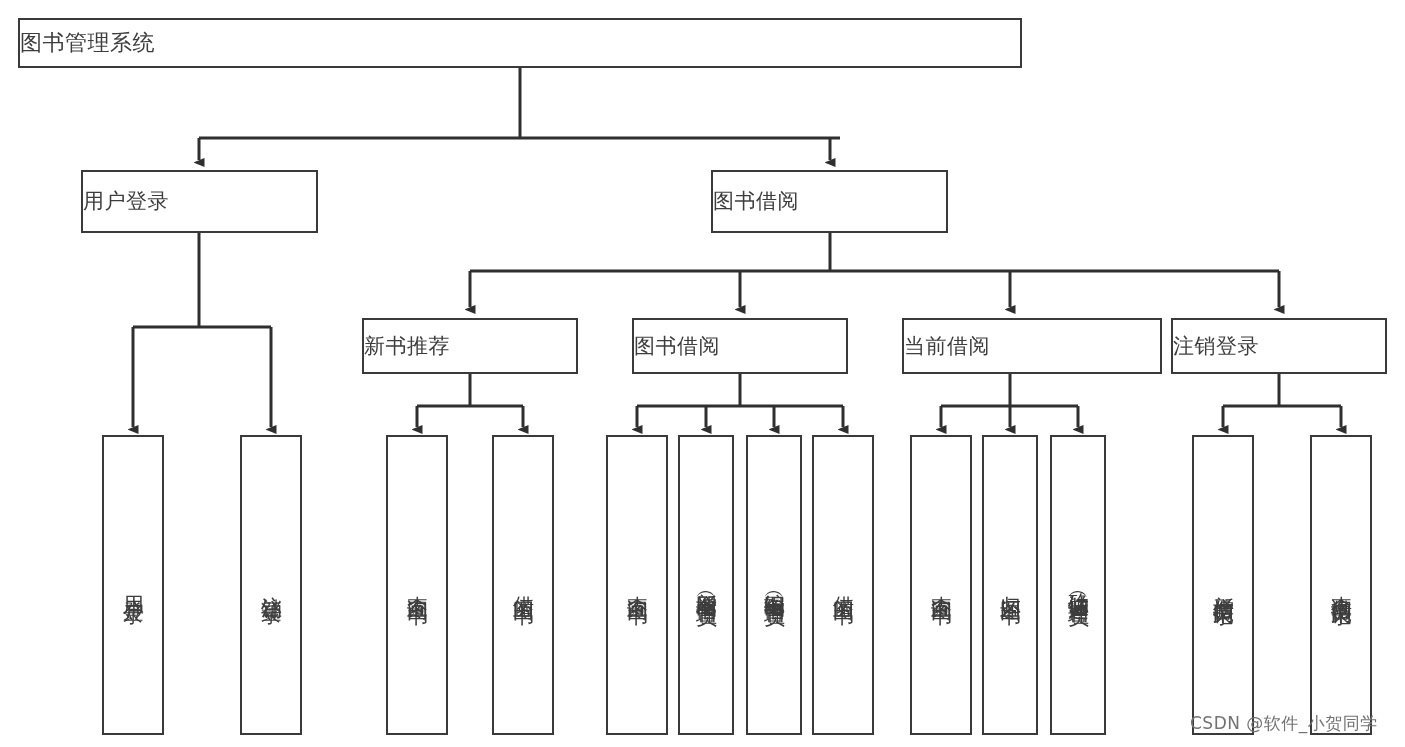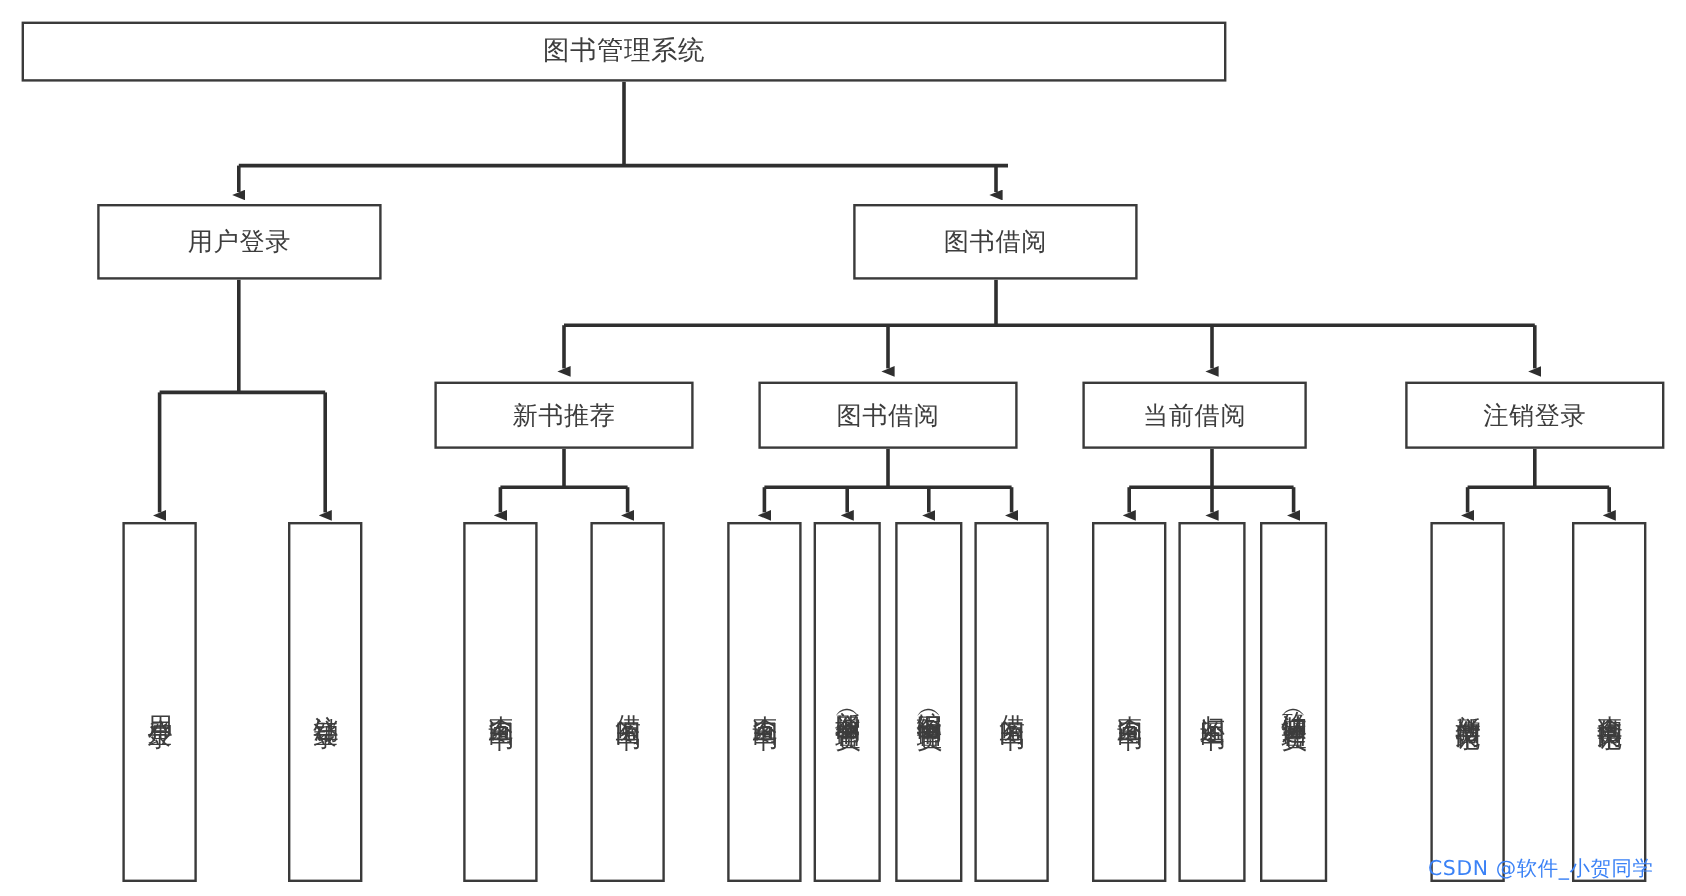--- a/index.html
+++ b/index.html
@@ -25,21 +25,20 @@
     height: 747px;
     pointer-events: none;
   }
   .node {
     position: absolute;
     box-sizing: border-box;
     background: #ffffff;
     border: 2px solid #3a3a3a;
     display: flex;
     align-items: center;
-    justify-content: center;
     color: #3d3d3d;
   }
   .node .label {
     display: block;
     text-align: center;
     line-height: 1.18;
     color: #3d3d3d;
     letter-spacing: 0.5px;
   }
   
@@ -61,21 +60,21 @@
     font-size: 21px;
     line-height: 1;
     letter-spacing: 3px;
     white-space: nowrap;
   }
   .node.vert.tall .label {
     letter-spacing: 2px;
   }
   .watermark {
     position: absolute;
-    color: #3b82f6;
+    color: #737373;
     font-size: 17px;
     white-space: nowrap;
     letter-spacing: 0.5px;
   }
 </style>
 </head>
 <body>
 
 <div id="canvas">
 
@@ -143,21 +142,21 @@
   </div>
 
   <div class="node horiz" style="left:632px; top:318px; width:216px; height:56px;">
     <span class="label">图书借阅</span>
   </div>
 
   <div class="node horiz" style="left:362px; top:318px; width:216px; height:56px;">
     <span class="label">新书推荐</span>
   </div>
 
-  <div class="node horiz" style="left:902px; top:318px; width:187px; height:56px;">
+  <div class="node horiz" style="left:902px; top:318px; width:260px; height:56px;">
     <span class="label">当前借阅</span>
   </div>
 
   <div class="node horiz" style="left:1171px; top:318px; width:216px; height:56px;">
     <span class="label">注销登录</span>
   </div>
 
   <div class="node vert" style="left:102px; top:435px; width:62px; height:300px;">
     <span class="label">用户登录</span>
   </div>

